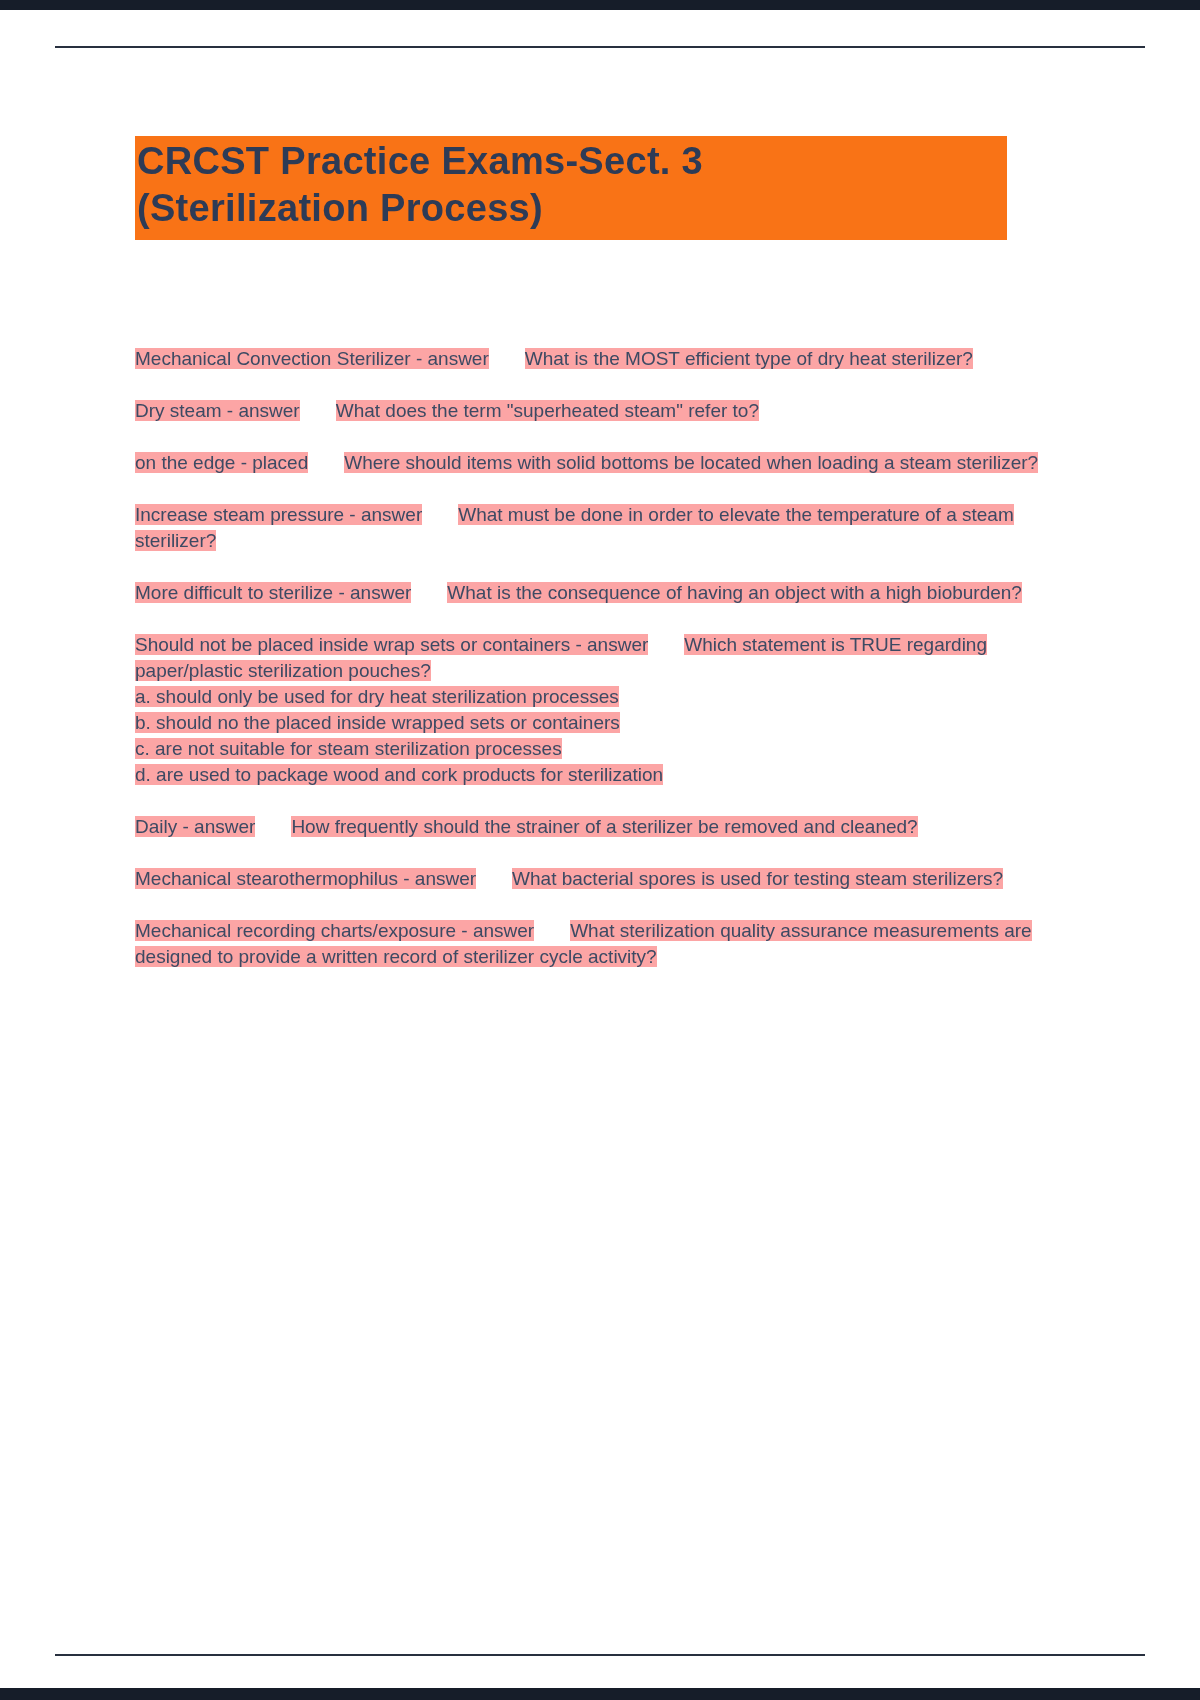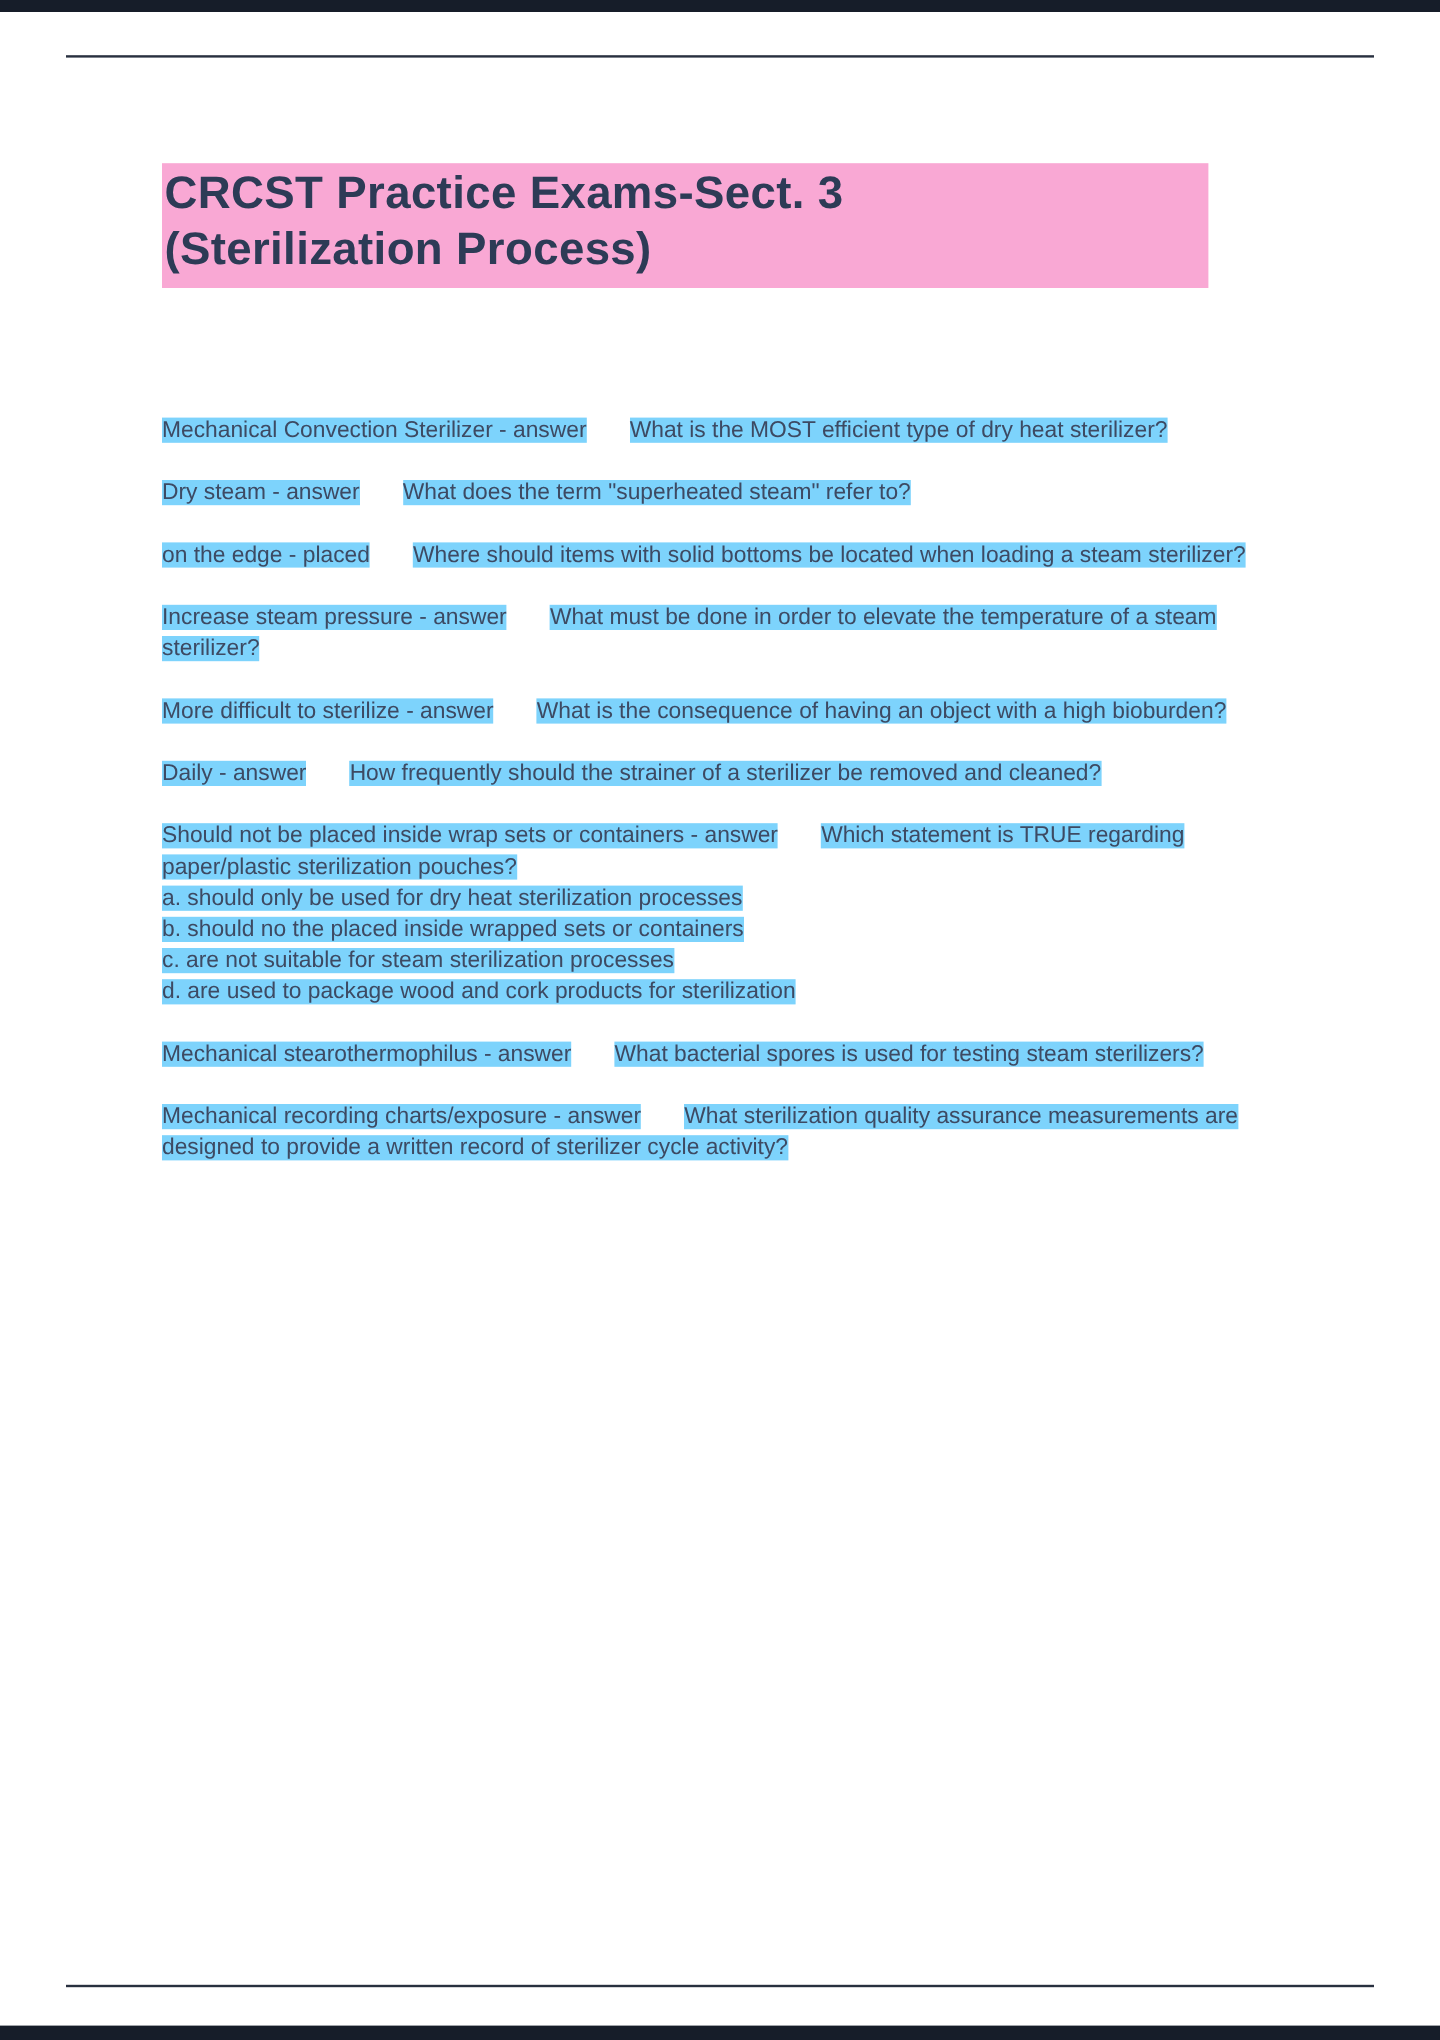--- a/index.html
+++ b/index.html
@@ -32,41 +32,41 @@
   }
 
   .content {
     position: absolute;
     left: 135px;
     top: 136px;
     width: 930px;
   }
 
   .title-block {
-    background: #f9a8d4;
+    background: #f97316;
     width: 872px;
     padding: 2px 0 8px 2px;
   }
   h1 {
     margin: 0;
     font-size: 38px;
     line-height: 47px;
     font-weight: bold;
     color: #2d3b56;
     letter-spacing: 0.3px;
   }
   h1 span { display: block; }
 
   .body-copy {
     margin-top: 106px;
     font-size: 19px;
     line-height: 26px;
   }
   .qa { margin: 0 0 26px 0; }
-  .hl { background: #7dd3fc; }
+  .hl { background: #fca5a5; }
   .gap { display: inline-block; width: 36px; }
   .opt-line { }
 </style>
 </head>
 <body>
 
 <div class="bar-top"></div>
 <div class="rule-top"></div>
 
 <div class="content">
@@ -96,31 +96,31 @@
 
     <div class="qa">
       <span class="hl">Increase steam pressure - answer</span><span class="gap"></span><span class="hl">What must be done in order to elevate the temperature of a steam sterilizer?</span>
     </div>
 
     <div class="qa">
       <span class="hl">More difficult to sterilize - answer</span><span class="gap"></span><span class="hl">What is the consequence of having an object with a high bioburden?</span>
     </div>
 
     <div class="qa">
-      <span class="hl">Daily - answer</span><span class="gap"></span><span class="hl">How frequently should the strainer of a sterilizer be removed and cleaned?</span>
-    </div>
-
-    <div class="qa">
       <div>
         <span class="hl">Should not be placed inside wrap sets or containers - answer</span><span class="gap"></span><span class="hl">Which statement is TRUE regarding paper/plastic sterilization pouches?</span>
       </div>
       <div class="opt-line"><span class="hl">a. should only be used for dry heat sterilization processes</span></div>
       <div class="opt-line"><span class="hl">b. should no the placed inside wrapped sets or containers</span></div>
       <div class="opt-line"><span class="hl">c. are not suitable for steam sterilization processes</span></div>
       <div class="opt-line"><span class="hl">d. are used to package wood and cork products for sterilization</span></div>
+    </div>
+
+    <div class="qa">
+      <span class="hl">Daily - answer</span><span class="gap"></span><span class="hl">How frequently should the strainer of a sterilizer be removed and cleaned?</span>
     </div>
 
     <div class="qa">
       <span class="hl">Mechanical stearothermophilus - answer</span><span class="gap"></span><span class="hl">What bacterial spores is used for testing steam sterilizers?</span>
     </div>
 
     <div class="qa">
       <span class="hl">Mechanical recording charts/exposure - answer</span><span class="gap"></span><span class="hl">What sterilization quality assurance measurements are designed to provide a written record of sterilizer cycle activity?</span>
     </div>
 

